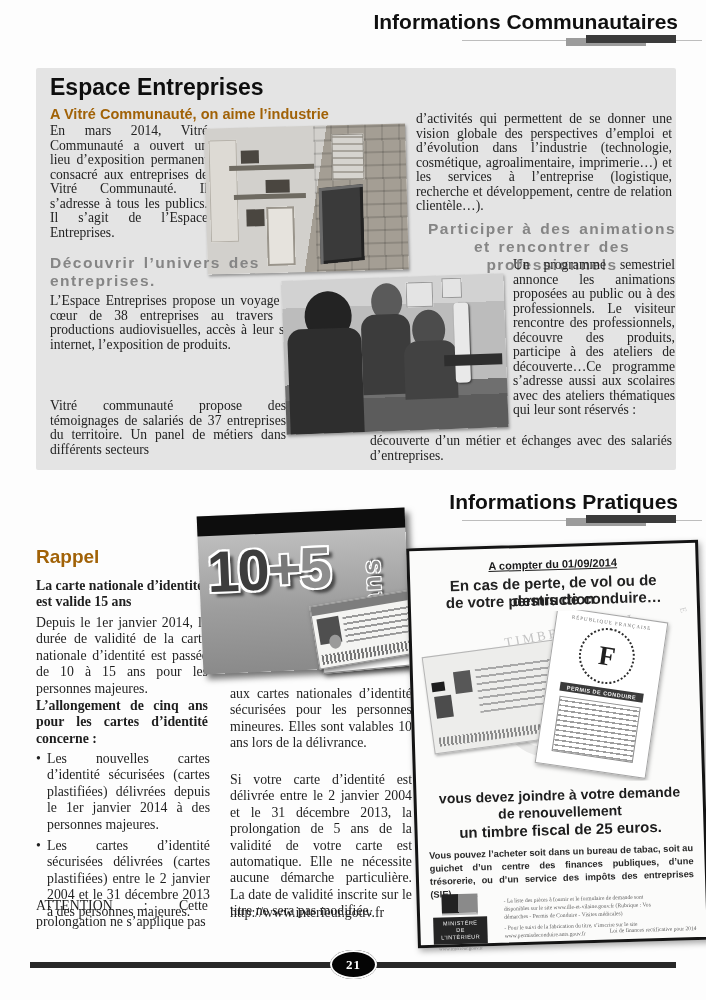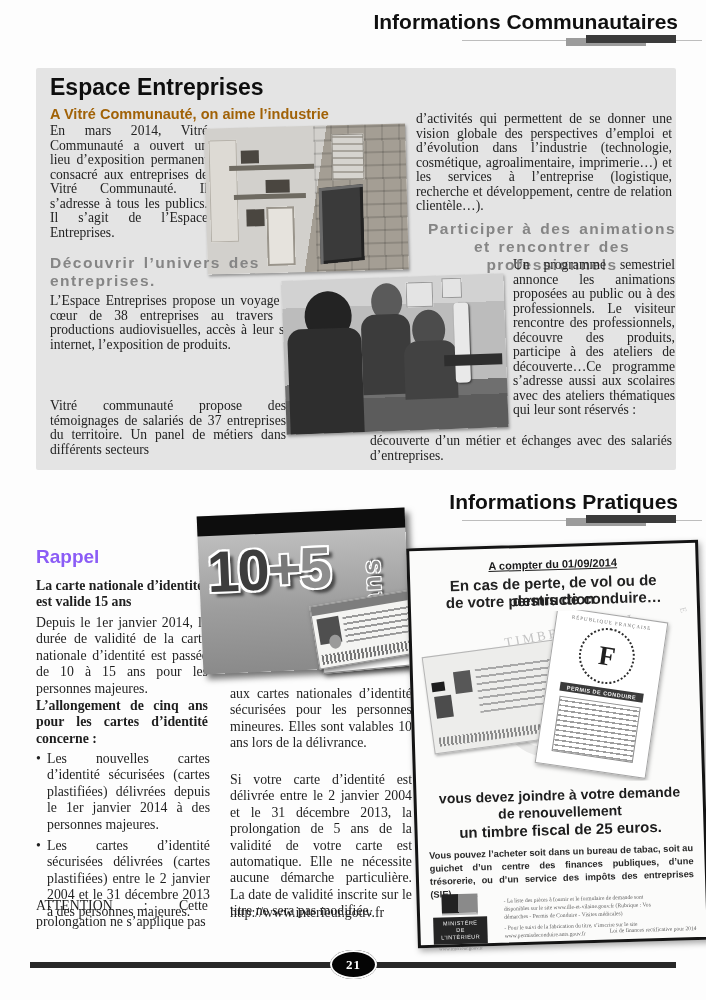--- a/index.html
+++ b/index.html
@@ -36,21 +36,21 @@
      box-shadow:inset 3px 3px 0 #6a6a6a, inset -3px -3px 0 #222;}
   .ph1-poster{position:absolute;left:63%;top:6%;width:16%;height:32%;background:#d6d4cf;
      box-shadow:inset 0 0 0 1px #8f8b83;background-image:repeating-linear-gradient(0deg,#a8a49c 0 2px,transparent 2px 7px);}
   .ph2{background:linear-gradient(180deg,#d2d2d2 0 18%,#bcbcbc 18% 68%,#6f6f6f 68% 78%,#5c5c5c 78% 100%);}
   .blob{position:absolute;border-radius:50%;}
   .torso{position:absolute;border-radius:14px 14px 0 0;}
   .ph2-scope{position:absolute;left:77%;top:18%;width:7%;height:52%;background:#e9e9e9;border-radius:4px;box-shadow:1px 1px 2px #333;}
   .ph2-arm{position:absolute;left:72%;top:52%;width:26%;height:7%;background:#2e2e2e;}
   .ph2-frame{position:absolute;background:#e4e4e4;box-shadow:inset 0 0 0 1px #999;}
   
-  .rappel-title{font-size:19px;font-weight:bold;color:#8b5cf6;}
+  .rappel-title{font-size:19px;font-weight:bold;color:#a16207;}
   .col-txt{font-size:13.8px;line-height:16.4px;color:#1e1e1e;}
   .col-bold{font-weight:bold;}
   .bullet-item{position:relative;padding-left:11px;margin-bottom:5px;}
   .bullet-item .blt{position:absolute;left:0;top:0;}
   
   .banner{left:200px;top:512px;width:208px;height:158px;transform:rotate(-2.5deg);
       background:linear-gradient(180deg,#c6c6c6 0,#9d9d9d 60%,#8a8a8a 100%);
       box-shadow:4px 5px 6px rgba(0,0,0,.55);overflow:visible;}
   .banner-bar{position:absolute;left:0;top:0;right:0;height:20px;background:#0d0d0d;}
   .banner-big{position:absolute;left:8px;top:26px;font-family:"Liberation Sans", sans-serif;font-weight:bold;

